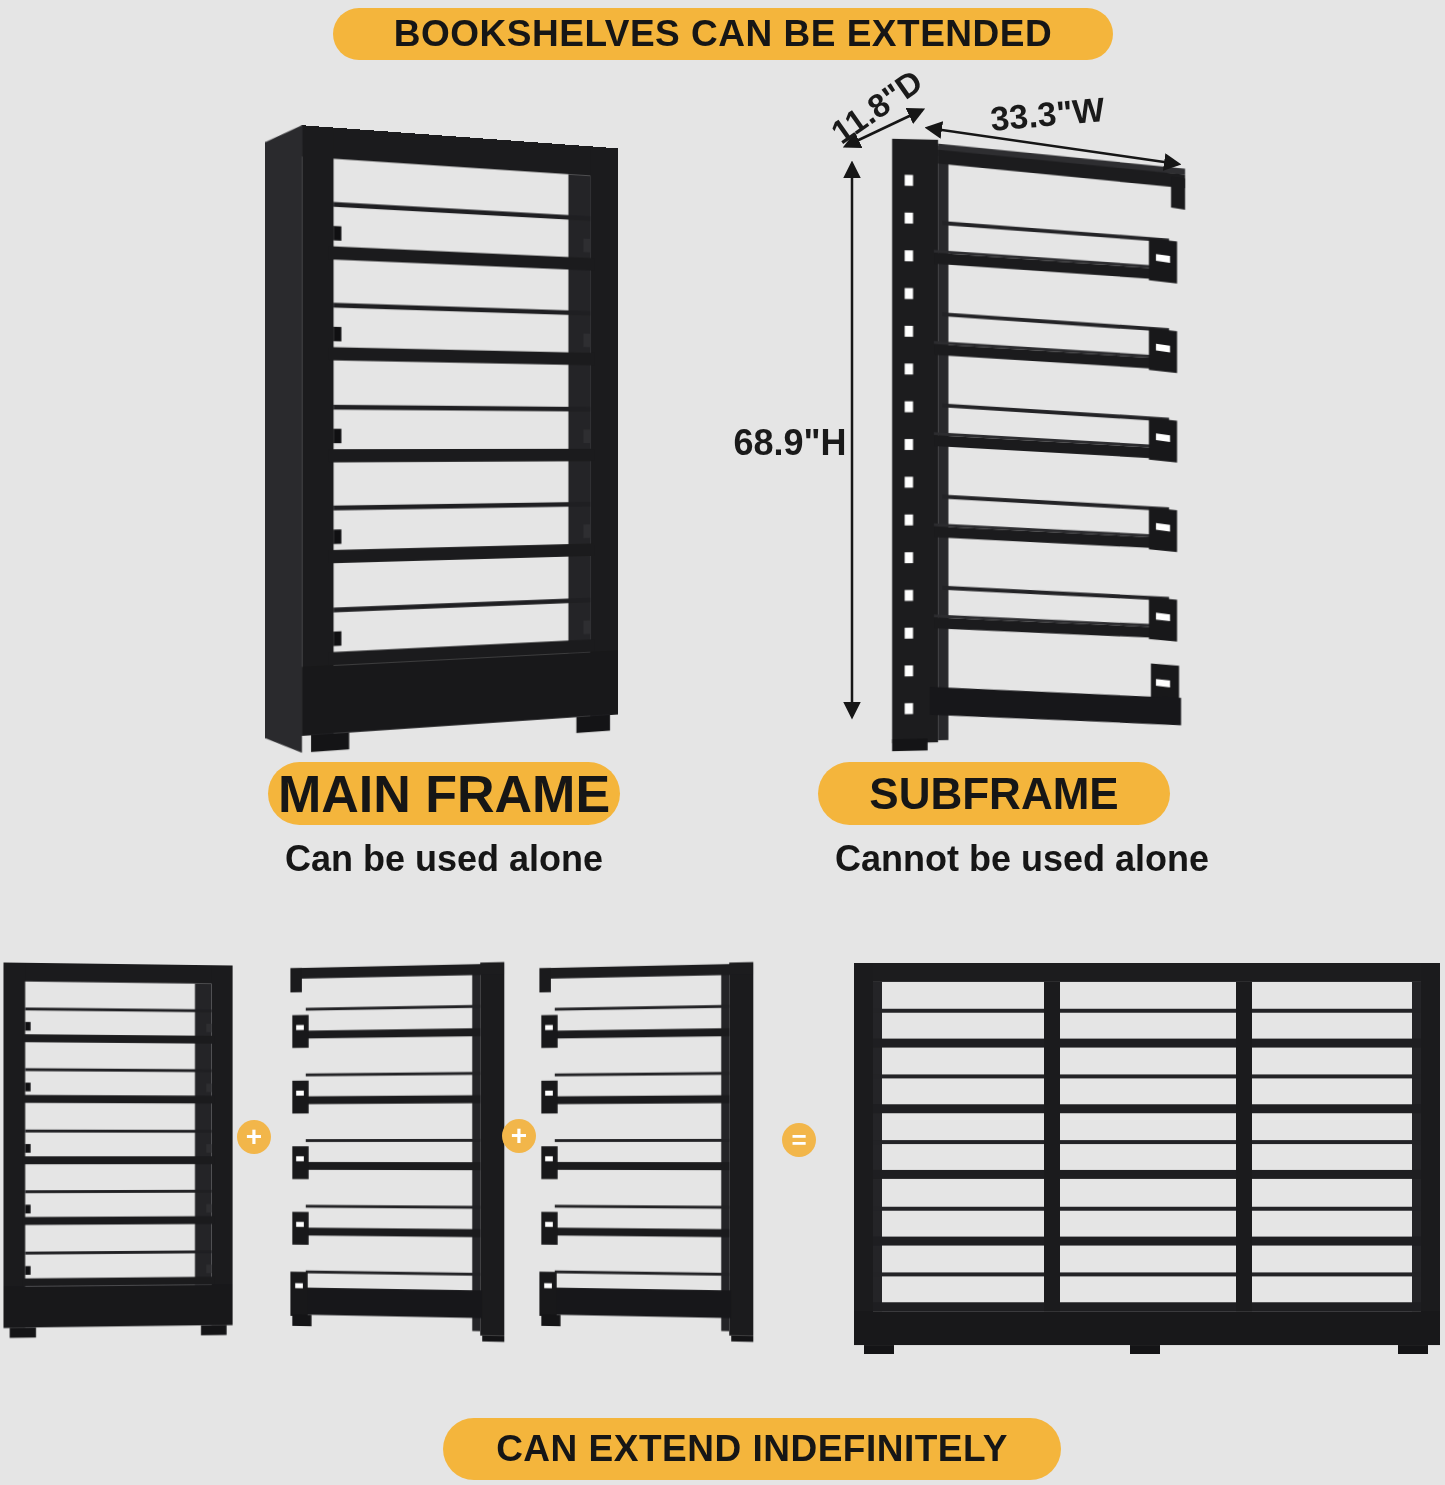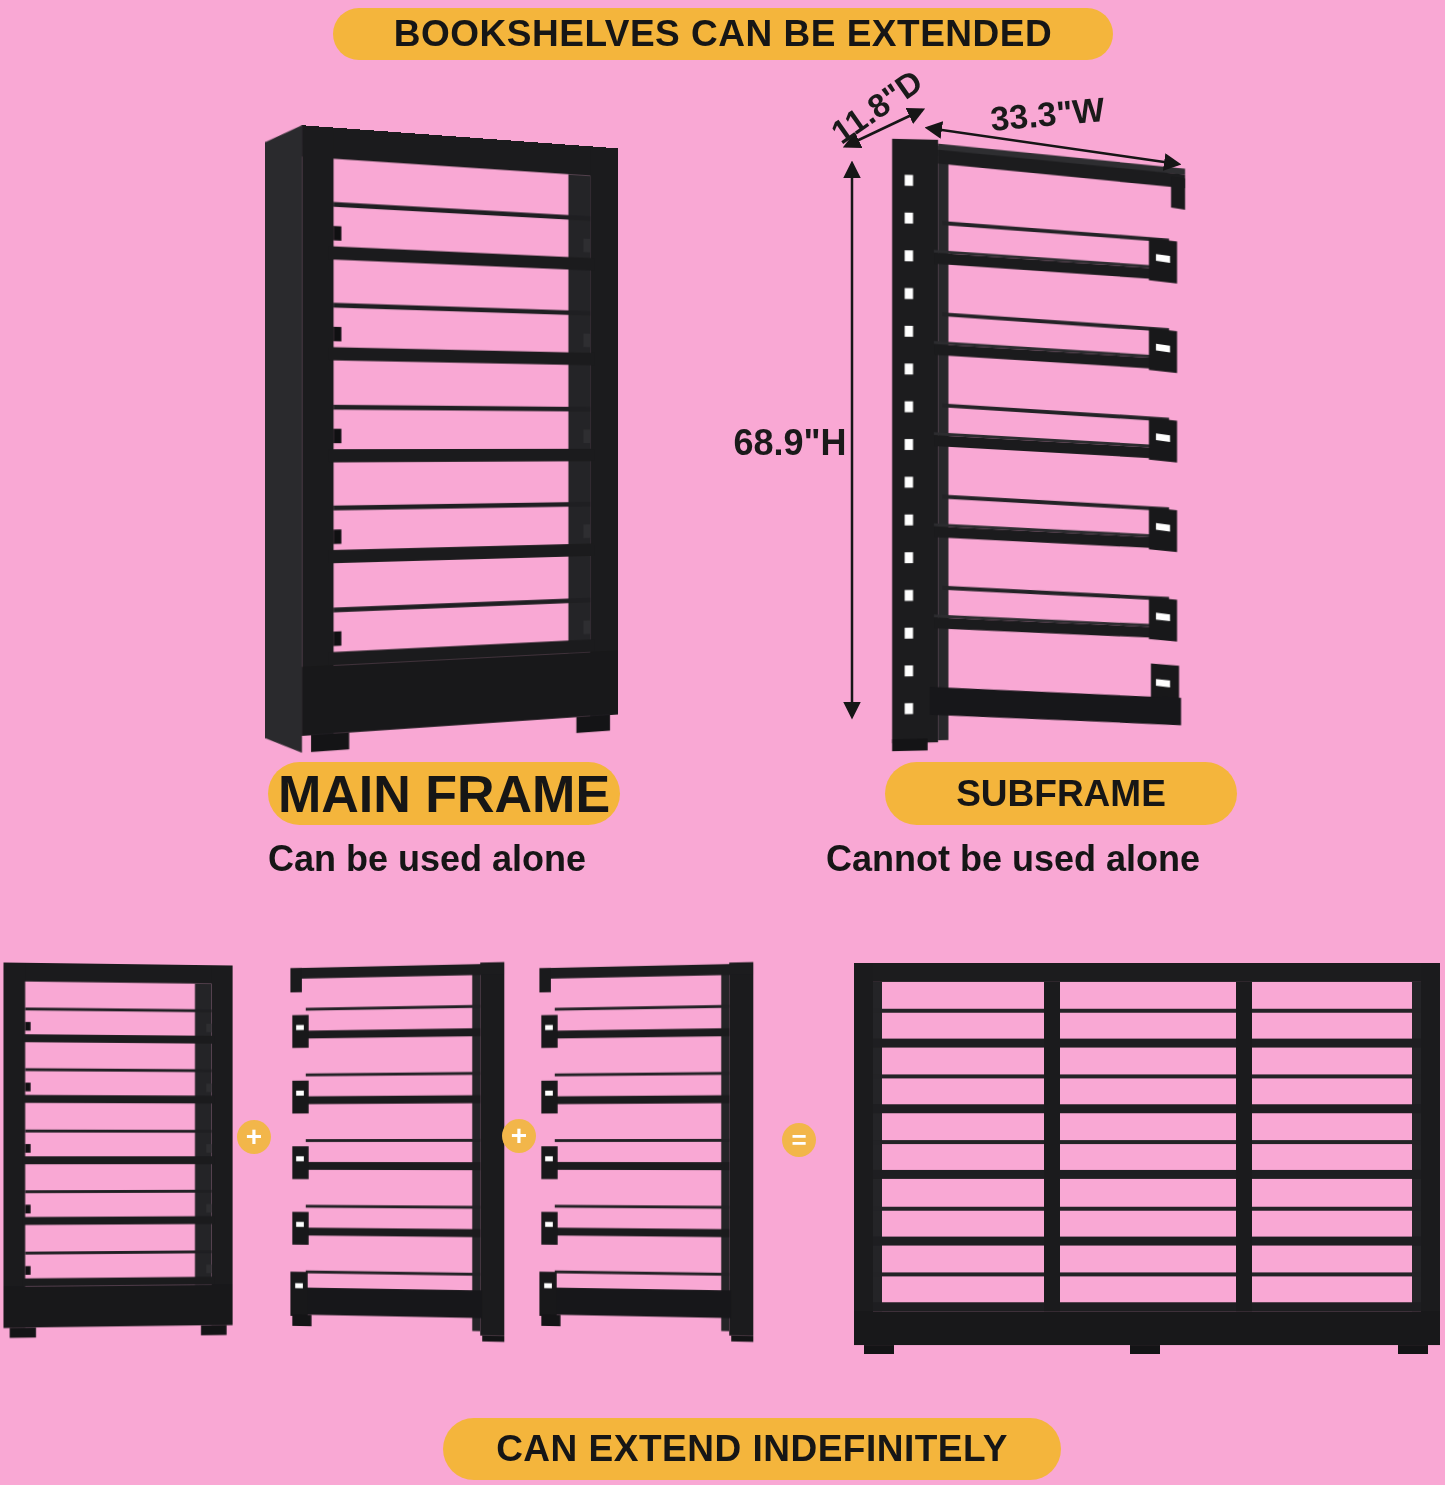--- a/index.html
+++ b/index.html
@@ -1,32 +1,32 @@
 <!DOCTYPE html>
 <html><head>
 <meta charset="utf-8">
 <style>
   html,body{margin:0;padding:0;background:#ffffff;}
   .canvas{
-    position:relative;width:1445px;height:1485px;background:#f9a8d4;overflow:hidden;
+    position:relative;width:1445px;height:1485px;background:#e5e5e5;overflow:hidden;
     font-family:"Liberation Sans",sans-serif;color:#141414;
   }
   
   .pill{
     position:absolute;background:#F4B53C;border-radius:34px;
     display:flex;align-items:center;justify-content:center;
     font-weight:700;color:#161616;white-space:nowrap;
   }
   .pill.banner-top{left:333px;top:8px;width:780px;height:52px;font-size:37px;letter-spacing:.5px;}
   .pill.banner-bottom{left:443px;top:1418px;width:618px;height:62px;font-size:37px;letter-spacing:.5px;text-align:right;}
   .pill.label-main{left:268px;top:762px;width:352px;height:63px;font-size:52px;}
-  .pill.label-sub{left:885px;top:762px;width:352px;height:63px;font-size:37px;}
+  .pill.label-sub{left:818px;top:762px;width:352px;height:63px;font-size:44px;}
   .caption{
     position:absolute;font-weight:700;font-size:36px;color:#161616;
-    text-align:left;white-space:nowrap;
+    text-align:center;white-space:nowrap;
   }
   .caption.cap-main{left:268px;top:838px;width:352px;}
   .caption.cap-sub{left:826px;top:838px;width:392px;}
   
   .fig{position:absolute;}
   .fig svg{width:100%;height:100%;display:block;}
   .fig-mainframe-3d{left:266px;top:136px;width:366px;height:612px;}
   .fig-mainframe-3d svg{transform:perspective(1200px) rotateY(16deg);}
   .fig-subframe-3d{left:866px;top:138px;width:330px;height:614px;}
   .fig-subframe-3d svg{transform:perspective(1400px) rotateY(6deg);}

